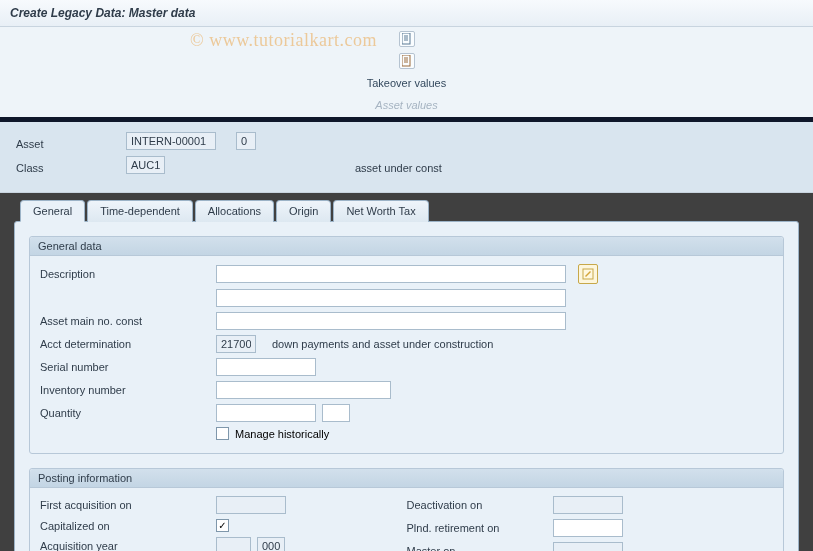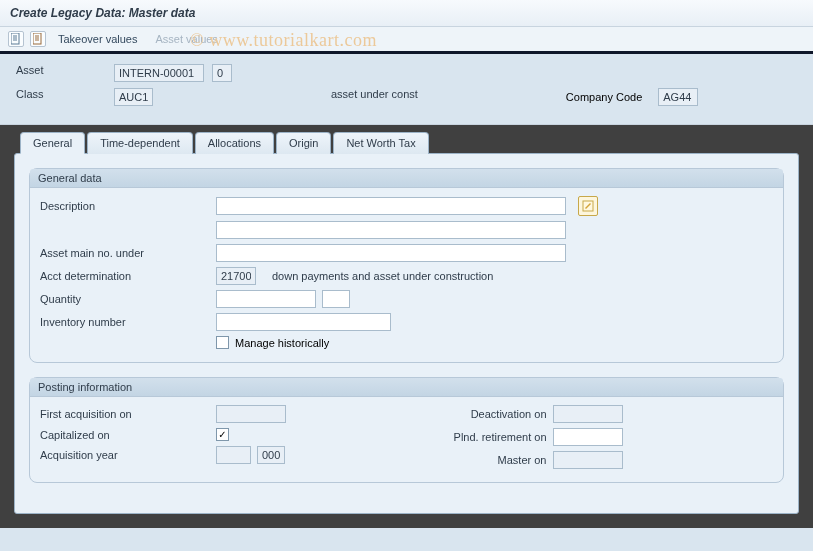--- a/index.html
+++ b/index.html
@@ -1,54 +1,54 @@
 <!DOCTYPE html>
 <html><head>
   <meta charset="utf-8">
   <style>
     * { box-sizing: border-box; font-family: Arial, sans-serif; font-size: 11px; }
     body { margin: 0; padding: 0; background: #d9e5ef; width: 813px; height: 551px; overflow: hidden; position: relative; }
     
     .title-bar { background: linear-gradient(to bottom, #f7fafd, #e8eff6); border-bottom: 1px solid #c8d4df; padding: 6px 10px; }
     .title-bar h1 { margin: 0; font-size: 12px; font-style: italic; font-weight: bold; color: #2f3c4a; }
     
-    .toolbar { background: #eef4f9; border-bottom: 3px solid #0f172a; padding: 4px 8px; display: flex; align-items: center; gap: 6px; }
+    .toolbar { background: #eef4f9; border-bottom: 5px solid #0f172a; padding: 4px 8px; display: flex; align-items: center; gap: 6px; flex-direction: column; }
     .toolbar-icon { width: 16px; height: 16px; display: inline-flex; align-items: center; justify-content: center; border: 1px solid #b5c3d1; border-radius: 2px; background: #fafdff; cursor: pointer; }
     .toolbar-item { color: #34495e; padding: 2px 6px; cursor: pointer; }
-    .toolbar-item.disabled { color: #a6b4c2; cursor: default; }
+    .toolbar-item.disabled { color: #a6b4c2; cursor: default; font-style: italic; }
     
     .header-area { background: #d9e5ef; padding: 10px 16px 12px 16px; border-bottom: 1px solid #c8d4df; }
-    .header-row { display: flex; align-items: flex-start; margin-bottom: 6px; gap: 8px; }
+    .header-row { display: flex; align-items: flex-end; margin-bottom: 6px; gap: 20px; }
     .header-label { width: 90px; color: #2f3c4a; }
     .input-ro { background: #e8eff6; border: 1px solid #a9bccc; padding: 2px 4px; height: 18px; color: #2f3c4a; }
     .company-block { margin-left: 140px; display: flex; align-items: center; gap: 8px; }
     .under-const { color: #2f3c4a; margin-left: 170px; }
     
     .tabs-container { padding: 6px 14px 14px 14px; background: #404040; }
     .tabs { display: flex; position: relative; z-index: 2; margin-left: 6px; }
     .tab { background: linear-gradient(to bottom, #eef4fa, #dde8f1); border: 1px solid #9cb3c7; border-bottom: none; border-radius: 4px 4px 0 0; padding: 4px 12px; margin-right: 2px; color: #2f3c4a; cursor: pointer; position: relative; top: 1px; }
     .tab.active { background: #e9f1f8; border-bottom: 1px solid #e9f1f8; z-index: 3; }
     
     .tab-content { background: #e9f1f8; border: 1px solid #9cb3c7; border-radius: 3px; padding: 14px; position: relative; }
     
-    .groupbox { border: 1px solid #b7c8d8; border-radius: 8px; margin-bottom: 14px; background: #e9f1f8; }
+    .groupbox { border: 1px solid #b7c8d8; border-radius: 3px; margin-bottom: 14px; background: #e9f1f8; }
     .groupbox-header { background: linear-gradient(to bottom, #d2e0ec, #c3d5e4); padding: 3px 8px; color: #2f3c4a; border-bottom: 1px solid #b7c8d8; border-radius: 3px 3px 0 0; }
     .groupbox-body { padding: 8px 10px; }
     
     .field-row { display: flex; align-items: center; margin-bottom: 5px; gap: 6px; }
     .field-label { width: 170px; color: #2f3c4a; }
     .text-input { background: #ffffff; border: 1px solid #a9bccc; padding: 2px 4px; height: 18px; color: #2f3c4a; }
     .side-text { margin-left: 10px; color: #2f3c4a; }
     
     .checkbox { width: 13px; height: 13px; background: #fff; border: 1px solid #7f97ab; display: inline-flex; align-items: center; justify-content: center; font-size: 10px; }
     
     .two-col { display: flex; }
     .col { flex: 1; }
     .col .field-label { width: 170px; }
-    .col2 .field-label { width: 140px; text-align: right; }
+    .col2 .field-label { width: 140px; }
     
     .edit-icon { position: absolute; right: 0px; top: 0px; width: 20px; height: 20px; border: 1px solid #c7a84a; background: #fdf6dd; border-radius: 2px; display: flex; align-items: center; justify-content: center; cursor: pointer; }
     
     .watermark { position: absolute; top: 30px; left: 190px; color: #ecc99a; font-size: 18px; font-family: serif; pointer-events: none; letter-spacing: 0.5px; }
   </style>
 </head>
 <body>
 
 <div class="title-bar">
   <h1>Create Legacy Data: Master data</h1>
@@ -80,24 +80,20 @@
 <div class="header-area">
   <div class="header-row">
     <span class="header-label">Asset</span>
     <input class="input-ro" style="width: 90px;" readonly="" value="INTERN-00001">
     <input class="input-ro" style="width: 20px;" readonly="" value="0">
   </div>
   <div class="header-row">
     <span class="header-label">Class</span>
     <input class="input-ro" style="width: 39px;" readonly="" value="AUC1">
     <span class="under-const">asset under const</span>
-    <div class="company-block">
-      <span>Company Code</span>
-      <input class="input-ro" style="width: 40px; margin-left: 8px;" readonly="" value="AG44">
-    </div>
   </div>
 </div>
 
 <div class="tabs-container">
   <div class="tabs">
     <div class="tab active">General</div>
     <div class="tab">Time-dependent</div>
     <div class="tab">Allocations</div>
     <div class="tab">Origin</div>
     <div class="tab">Net Worth Tax</div>
@@ -116,36 +112,40 @@
                 <rect x="1" y="1" width="10" height="10" fill="#fff8e0" stroke="#c7a84a"></rect>
                 <path d="M3 8 L8 3 L9 4 L4 9 Z" fill="#d4a33a"></path>
               </svg>
           </span>
         </div>
         <div class="field-row">
           <span class="field-label"></span>
           <input class="text-input" style="width: 350px;" value="">
         </div>
         <div class="field-row">
-          <span class="field-label">Asset main no. under</span>
+          <span class="field-label">Asset main no. const</span>
           <input class="text-input" style="width: 350px;" value="">
         </div>
         <div class="field-row">
           <span class="field-label">Acct determination</span>
           <input class="input-ro" style="width: 40px; text-align: right;" readonly="" value="217000">
           <span class="side-text">down payments and asset under construction</span>
         </div>
         <div class="field-row">
-          <span class="field-label">Quantity</span>
+          <span class="field-label">Serial number</span>
           <input class="text-input" style="width: 100px;" value="">
-          <input class="text-input" style="width: 28px;" value="">
         </div>
         <div class="field-row">
           <span class="field-label">Inventory number</span>
           <input class="text-input" style="width: 175px;" value="">
+        </div>
+        <div class="field-row">
+          <span class="field-label">Quantity</span>
+          <input class="text-input" style="width: 100px;" value="">
+          <input class="text-input" style="width: 28px;" value="">
         </div>
         <div class="field-row">
           <span class="field-label"></span>
           <span class="checkbox"></span>
           <span>Manage historically</span>
         </div>
       </div>
     </div>
 
     <div class="groupbox" style="margin-bottom:16px">

